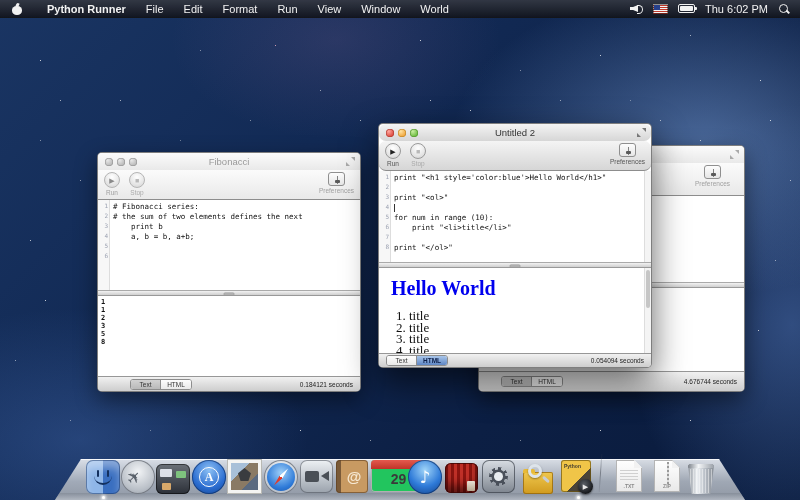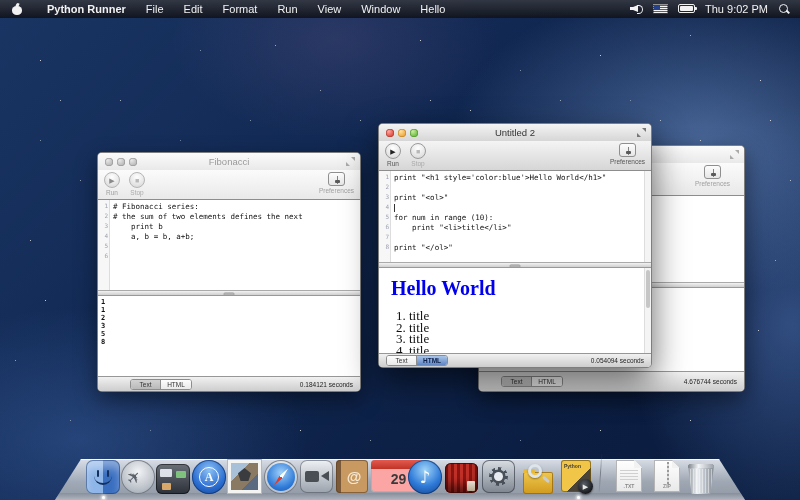--- a/index.html
+++ b/index.html
@@ -60,21 +60,21 @@
 
   
   .window { position:absolute; border-radius:5px; display:flex; flex-direction:column;
     border:1px solid rgba(40,40,40,.6); overflow:hidden; background:#fff; }
   .win1 { left:97px; top:152px; width:264px; height:240px; z-index:10; box-shadow:0 8px 22px rgba(0,0,0,.45); }
   .win3 { left:478px; top:145px; width:267px; height:247px; z-index:20; box-shadow:0 8px 22px rgba(0,0,0,.45); }
   .win2 { left:378px; top:123px; width:274px; height:245px; z-index:30; box-shadow:0 14px 34px rgba(0,0,0,.6); }
 
   .titlebar { height:17px; position:relative; display:flex; align-items:center; justify-content:center;
     font-size:9.5px; flex:none; }
-  .active .titlebar, .active .toolbar { background:linear-gradient(180deg,#f4f4f4,#d6d6d6); }
+  .active .titlebar, .active .toolbar { background:linear-gradient(180deg,#f4f4f4,#d6d6d6);border-radius:7px; }
   .inactive .titlebar, .inactive .toolbar { background:linear-gradient(180deg,#fbfbfb,#e9e9e9); }
   .active .titlebar { color:#333; } .inactive .titlebar { color:#9a9a9a; }
   .tl-group { position:absolute; left:7px; top:4.5px; display:flex; gap:4px; }
   .tl { width:8px; height:8px; border-radius:50%; }
   .inactive .tl { background:radial-gradient(circle at 35% 30%, #e8e8e8, #b5b5b5 75%); box-shadow:inset 0 0 0 0.5px #8e8e8e; }
   .tl.red { background:radial-gradient(circle at 35% 30%, #ffa8a0, #dd4a3e 70%); box-shadow:inset 0 0 0 0.5px #a8352c; }
   .tl.yellow { background:radial-gradient(circle at 35% 30%, #ffe2a0, #f0a63c 70%); box-shadow:inset 0 0 0 0.5px #b77f1e; }
   .tl.green { background:radial-gradient(circle at 35% 30%, #c8eea0, #6cbb3f 70%); box-shadow:inset 0 0 0 0.5px #4d8f28; }
   .fsicon { position:absolute; right:5px; top:4px; width:9px; height:9px; }
   .fsicon::before { content:""; position:absolute; right:0; top:0; border-top:4px solid #777; border-left:4px solid transparent; }
@@ -197,21 +197,21 @@
   .ic-facetime::before { content:""; position:absolute; left:5px; top:11px; width:14px; height:11px;
     background:#4a4f56; border-radius:2px; }
   .ic-facetime::after { content:""; position:absolute; right:4px; top:11px; width:0; height:0;
     border-right:8px solid #4a4f56; border-top:5.5px solid transparent; border-bottom:5.5px solid transparent; }
 
   .ic-contacts { width:32px; height:33px; border-radius:4px;
     background:linear-gradient(90deg,#7a5a38 0 5px, #c89a62 5px 100%); position:relative;
     box-shadow:inset 0 0 0 1px rgba(90,60,30,.6); display:flex; align-items:center; justify-content:center; }
   .ic-contacts b { color:#f6e8d2; font-size:15px; font-weight:bold; margin-left:4px; }
 
-  .ic-ical { width:55px; height:32px; border-radius:4px; background:#fca5a5; position:relative;
+  .ic-ical { width:55px; height:32px; border-radius:4px; background:#22c55e; position:relative;
     box-shadow:inset 0 0 0 1px #b0b0b0; overflow:hidden; text-align:center; }
   .ic-ical .hdr { height:9px; background:linear-gradient(#e55a4e,#c03428); }
   .ic-ical .date { font-size:14px; font-weight:bold; color:#3a3a3a; line-height:21px; }
 
   .ic-itunes { width:34px; height:34px; border-radius:50%;
     background:radial-gradient(circle at 50% 30%, #9fd4f8, #2e7ad8 55%, #123f86); position:relative;
     box-shadow:inset 0 0 0 1px rgba(10,40,90,.6); display:flex; align-items:center; justify-content:center; }
   .ic-itunes b { color:#fff; font-size:17px; font-weight:normal; font-family:"DejaVu Sans",sans-serif; }
 
   .ic-photobooth { width:33px; height:30px; margin-top:3px; border-radius:6px;
@@ -274,27 +274,27 @@
 <div class="menubar">
   <div class="left">
     <span class="apple"></span>
     <span class="appname">Python Runner</span>
     <span class="menu-item">File</span>
     <span class="menu-item">Edit</span>
     <span class="menu-item">Format</span>
     <span class="menu-item">Run</span>
     <span class="menu-item">View</span>
     <span class="menu-item">Window</span>
-    <span class="menu-item">Hello</span>
+    <span class="menu-item">World</span>
   </div>
   <div class="right">
     <span class="mb-icon vol"></span>
     <span class="mb-icon flag"></span>
     <span class="mb-icon batt"></span>
-    <span>Thu 9:02 PM</span>
+    <span>Thu 6:02 PM</span>
     <span class="mb-icon spot"></span>
   </div>
 </div>
 
 <div class="window win1 inactive">
   <div class="titlebar">
     <div class="tl-group">
       <span class="tl"></span>
       <span class="tl"></span>
       <span class="tl"></span>

